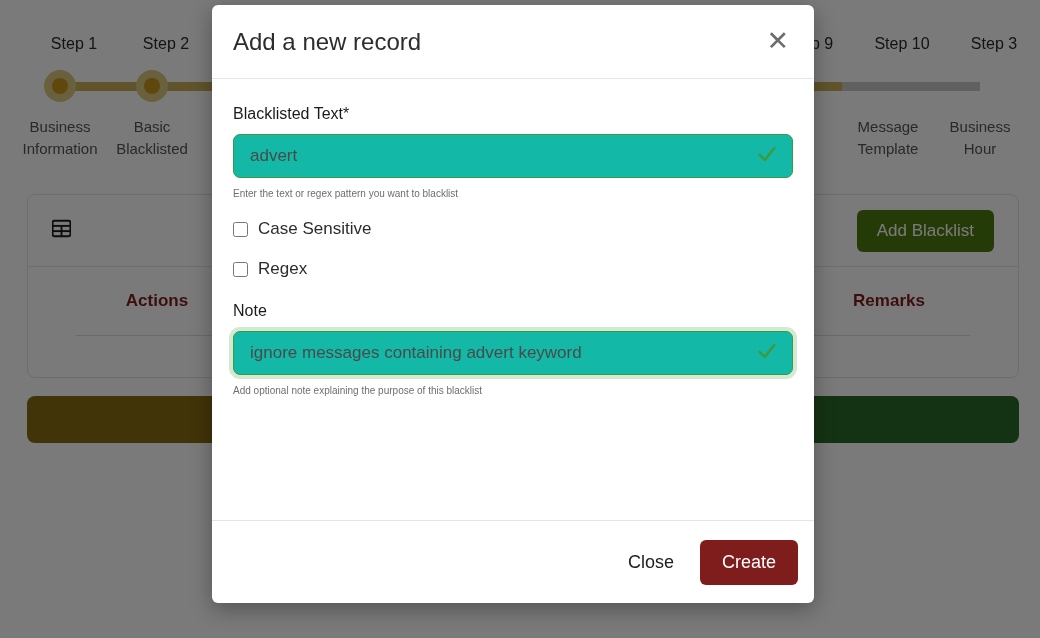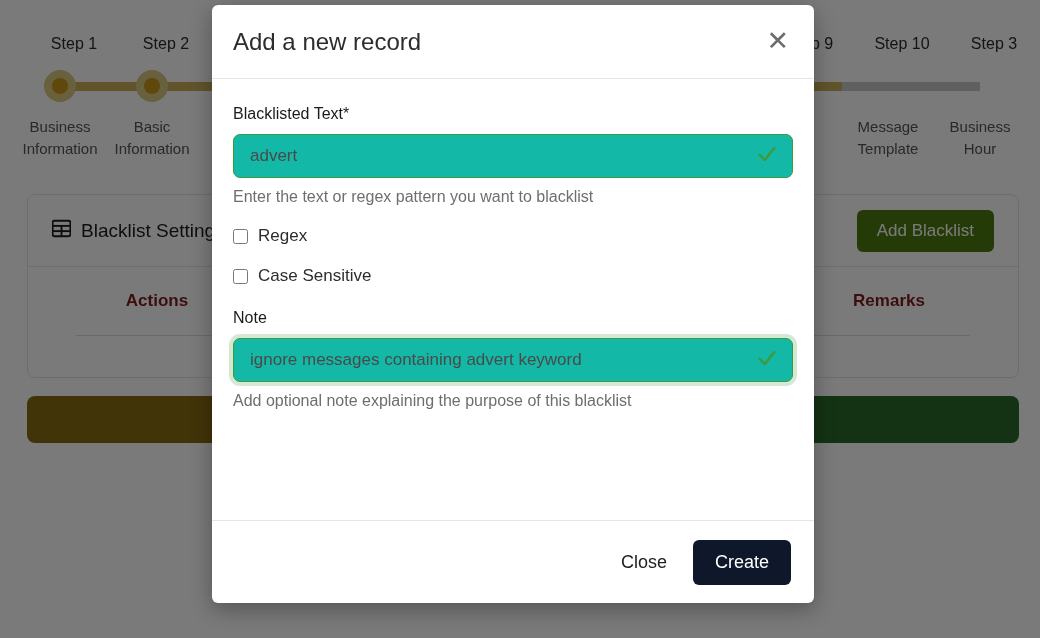--- a/index.html
+++ b/index.html
@@ -251,21 +251,21 @@
     height: 100%;
   }
   .ok-check {
     position: absolute;
     right: 14px;
     top: 50%;
     transform: translateY(-50%);
     pointer-events: none;
   }
   .help-text {
-    font-size: 16px;
+    font-size: 10px;
     color: #6e6e6e;
     margin: 10px 0 0 0;
   }
 
   .check-row {
     display: flex;
     align-items: center;
     gap: 10px;
     margin-top: 20px;
     cursor: pointer;
@@ -281,33 +281,33 @@
   }
 
   .field-block.note { margin-top: 23px; }
 
   .modal-footer {
     flex: 0 0 82px;
     display: flex;
     align-items: center;
     justify-content: flex-end;
     gap: 14px;
-    padding: 0 23px;
+    padding: 0 16px;
   }
   .btn-close {
     background: none;
     border: none;
     font-size: 18px;
     color: #212121;
     cursor: pointer;
     padding: 10px 12px;
     font-family: "Liberation Sans", sans-serif;
   }
   .btn-create {
-    background: #0f172a;
+    background: #7f1d1d;
     border: none;
     border-radius: 6px;
     color: #ffffff;
     font-size: 18px;
     padding: 12px 22px;
     cursor: pointer;
     font-family: "Liberation Sans", sans-serif;
   }
 </style>
 </head>
@@ -329,21 +329,21 @@
           <div class="step-label">Business Information</div>
         </div>
         <div class="step">
           <div class="step-title">Step 2</div>
           <div class="step-track">
             <div class="step-line"></div>
             <div class="step-halo">
               <div class="step-dot"></div>
             </div>
           </div>
-          <div class="step-label">Basic Information</div>
+          <div class="step-label">Basic Blacklisted</div>
         </div>
         <div class="step">
           <div class="step-title">Step 3</div>
           <div class="step-track">
             <div class="step-line"></div>
             <div class="step-halo">
               <div class="step-dot"></div>
             </div>
           </div>
           <div class="step-label">P</div>
@@ -434,21 +434,20 @@
       <div class="card-head">
         <div class="card-head-left">
           <span class="grid-icon">
             <svg width="19" height="19" viewBox="0 0 16 16" aria-hidden="true">
               <rect x="0.5" y="1.5" width="15" height="13" rx="1.5" fill="none" stroke="#1d1d1d" stroke-width="1.6"></rect>
               <line x1="0.5" y1="5.8" x2="15.5" y2="5.8" stroke="#1d1d1d" stroke-width="1.6"></line>
               <line x1="0.5" y1="10.2" x2="15.5" y2="10.2" stroke="#1d1d1d" stroke-width="1.6"></line>
               <line x1="8" y1="5.8" x2="8" y2="14.5" stroke="#1d1d1d" stroke-width="1.6"></line>
             </svg>
           </span>
-          <span>Blacklist Setting</span>
         </div>
         <button class="btn-add">Add Blacklist</button>
       </div>
       <div class="table-head">
         <div class="th actions">Actions</div>
         <div class="th spacer"></div>
         <div class="th remarks">Remarks</div>
       </div>
       <div class="table-rule"></div>
     </div>
@@ -478,26 +477,26 @@
             <svg width="22" height="22" viewBox="0 0 24 24" aria-hidden="true">
               <polyline points="4,13 9.5,18.5 20,5.5" fill="none" stroke="#3d9a3d" stroke-width="2.8" stroke-linecap="round" stroke-linejoin="round"></polyline>
             </svg>
           </span>
         </div>
         <p class="help-text">Enter the text or regex pattern you want to blacklist</p>
       </div>
 
       <label class="check-row">
         <input type="checkbox" style="">
-        <span class="check-label">Regex</span>
+        <span class="check-label">Case Sensitive</span>
       </label>
 
       <label class="check-row">
         <input type="checkbox" style="">
-        <span class="check-label">Case Sensitive</span>
+        <span class="check-label">Regex</span>
       </label>
 
       <div class="field-block note">
         <p class="field-label">Note</p>
         <div class="input-wrap focused">
           <input type="text" value="ignore messages containing advert keyword" style="">
           <span class="ok-check">
             <svg width="22" height="22" viewBox="0 0 24 24" aria-hidden="true">
               <polyline points="4,13 9.5,18.5 20,5.5" fill="none" stroke="#3d9a3d" stroke-width="2.8" stroke-linecap="round" stroke-linejoin="round"></polyline>
             </svg>

